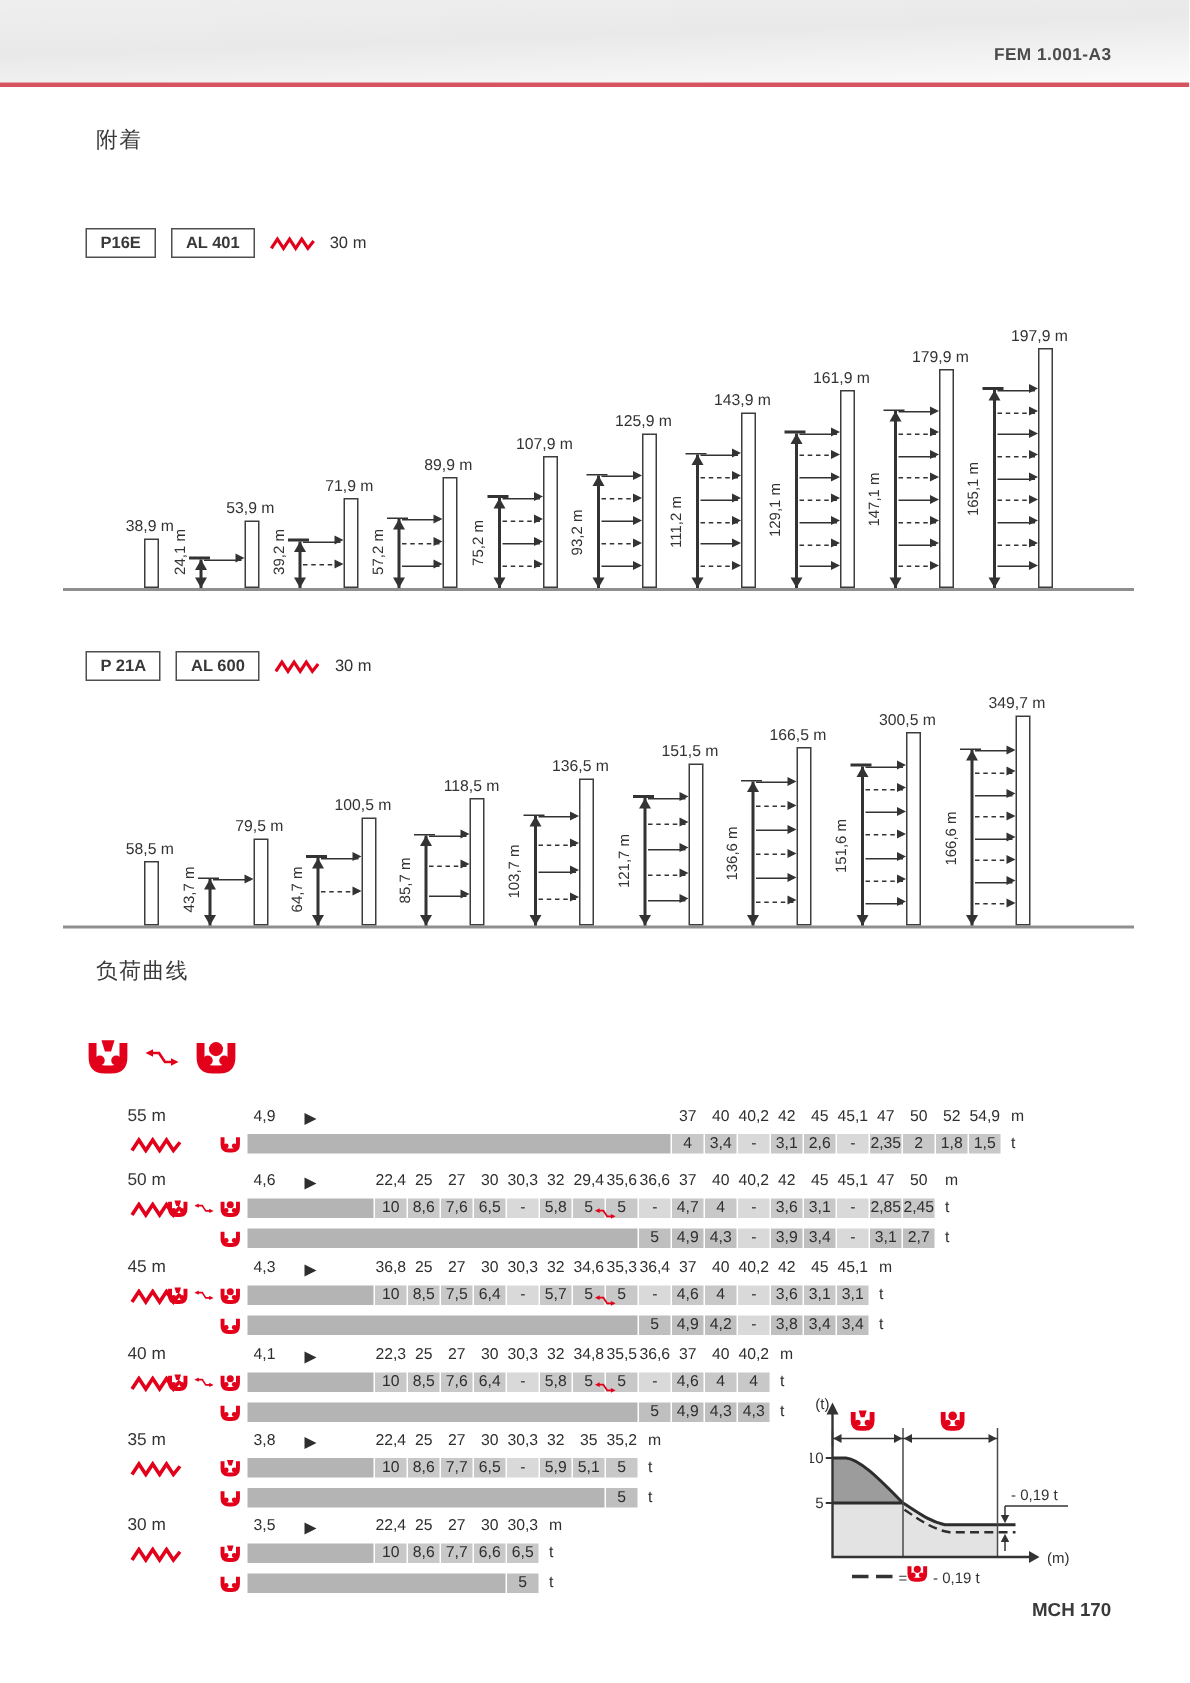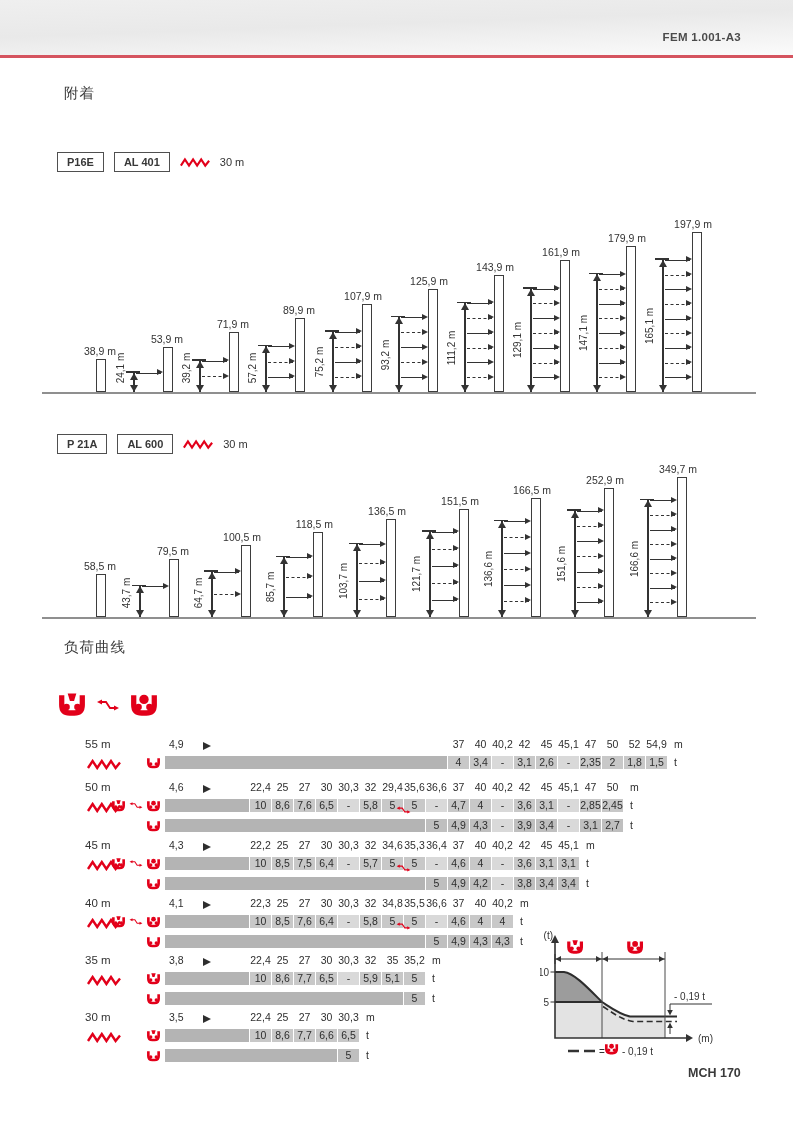--- a/index.html
+++ b/index.html
@@ -420,21 +420,21 @@
           <span class="ahead"></span>
         </div>
         <div class="anchor-arrow" style="bottom: 30.8733px;">
           <span class="ahead"></span>
         </div>
         <div class="anchor-arrow dashed" style="bottom: 14.9367px;">
           <span class="ahead"></span>
         </div>
       </div>
       <div class="tower-group" style="left: 512px;">
-        <div class="tower-label" style="bottom: 131.05px;">252,9 m</div>
+        <div class="tower-label" style="bottom: 131.05px;">300,5 m</div>
         <div class="tower-rect" style="height: 127.05px;"></div>
         <div class="dim-line" style="height: 106.12px;"></div>
         <div class="dim-tick" style="bottom: 106.12px;"></div>
         <div class="dtri-up" style="bottom: 99.12px;"></div>
         <div class="dtri-down"></div>
         <div class="dim-label" style="bottom: 47.06px;">151,6 m</div>
         <div class="anchor-arrow" style="bottom: 105.12px;">
           <span class="ahead"></span>
         </div>
         <div class="anchor-arrow dashed" style="bottom: 89.96px;">
@@ -639,21 +639,21 @@
         <div class="cell tcell d2" style="top: 39px; left: 517px; width: 21px;">2,7</div>
         <div class="unit" style="top: 39px; left: 545px;">t</div>
       </div>
       <div class="row-group" style="top: 101px; height: 54px;">
         <div class="row-label">45 m</div>
         <div class="row-zig"><svg width="38" height="11" viewBox="0 0 34 11">
             <polyline points="1,9 5.6,2 10.2,9 14.8,2 19.4,9 24,2 28.6,9 33,3.5" fill="none" stroke="#e2001a" stroke-width="2.4"></polyline>
           </svg></div>
         <div class="jib">4,3</div>
         <div class="jib-arrow"></div>
-        <div class="cell" style="top: 1px; left: 165px; width: 21px;">22,2</div>
+        <div class="cell" style="top: 1px; left: 165px; width: 21px;">36,8</div>
         <div class="cell" style="top: 1px; left: 187px; width: 21px;">25</div>
         <div class="cell" style="top: 1px; left: 209px; width: 21px;">27</div>
         <div class="cell" style="top: 1px; left: 231px; width: 21px;">30</div>
         <div class="cell" style="top: 1px; left: 253px; width: 21px;">30,3</div>
         <div class="cell" style="top: 1px; left: 275px; width: 21px;">32</div>
         <div class="cell" style="top: 1px; left: 297px; width: 21px;">34,6</div>
         <div class="cell" style="top: 1px; left: 319px; width: 21px;">35,3</div>
         <div class="cell" style="top: 1px; left: 341px; width: 21px;">36,4</div>
         <div class="cell" style="top: 1px; left: 363px; width: 21px;">37</div>
         <div class="cell" style="top: 1px; left: 385px; width: 21px;">40</div>

